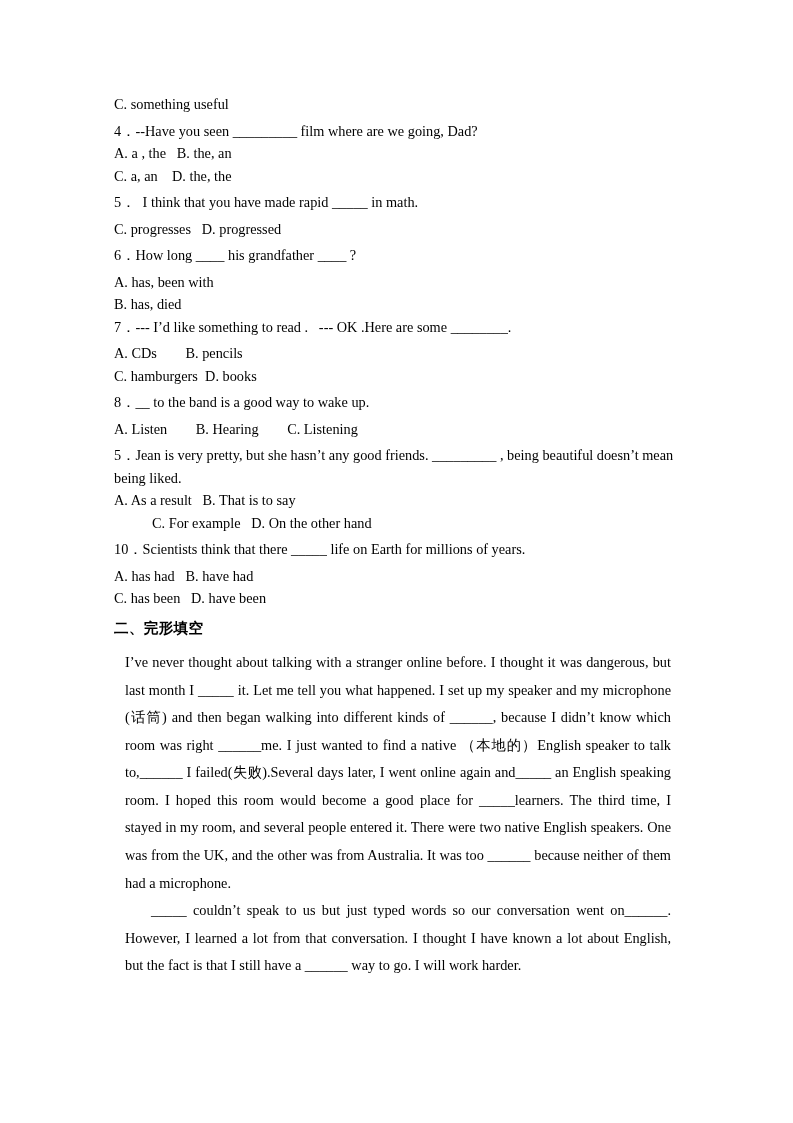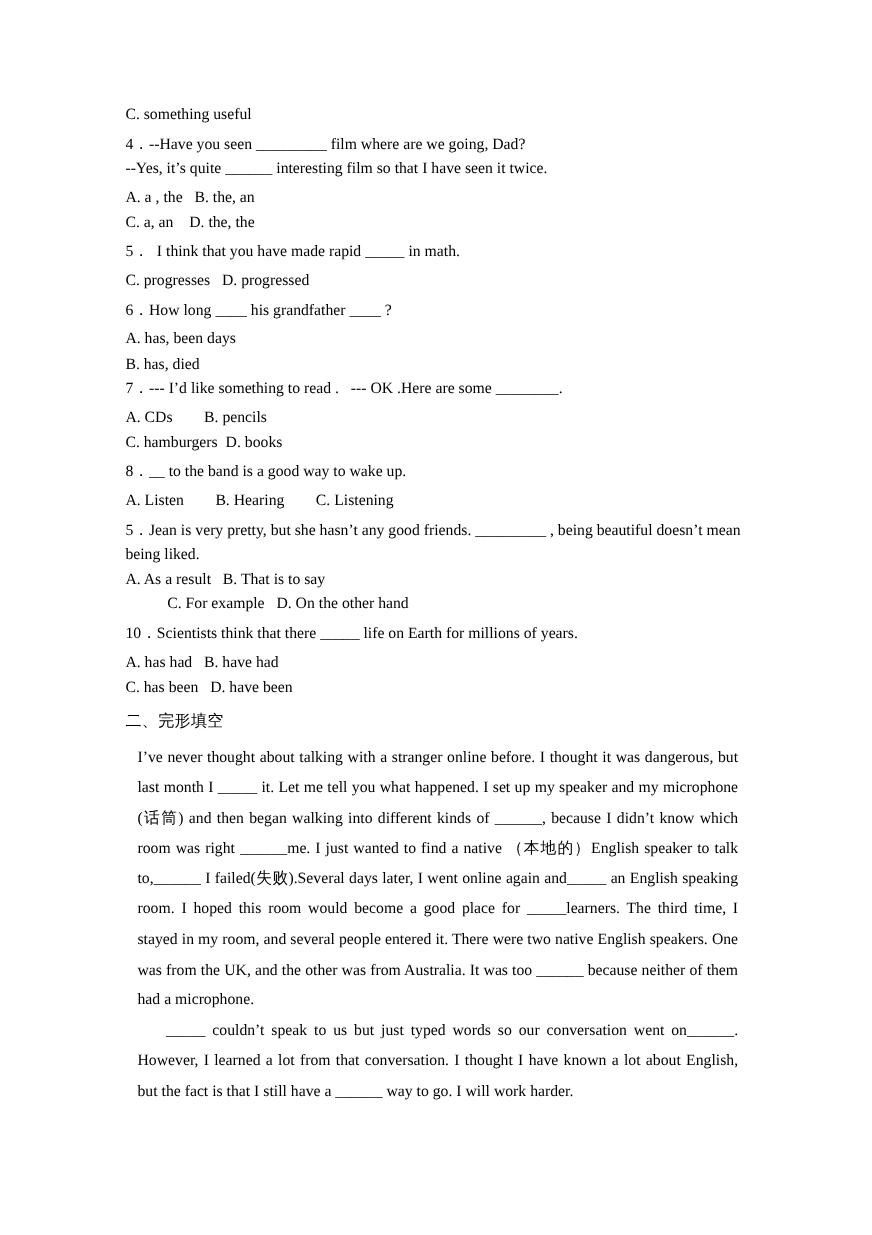--- a/index.html
+++ b/index.html
@@ -43,21 +43,21 @@
   .opt-line.last-opt {
     margin-bottom: 10.5px;
   }
   .q-line.wrap-line {
     margin-bottom: 6.5px;
   }
   .indented {
     padding-left: 38px;
   }
   .section-heading {
-    font-weight: normal;
+    font-weight: bold;
     font-size: 14.6px;
     margin: 13px 0 8px 0;
     letter-spacing: 0.3px;
     font-family: "DejaVu Sans", "Liberation Sans", sans-serif;
   }
   .cloze-body {
     font-size: 14.3px;
     text-align: justify;
     text-justify: inter-word;
     line-height: 1.93;
@@ -75,29 +75,28 @@
 </head>
 <body>
 
 <div class="page">
 
   <div class="mc-section">
 
     <div class="opt-line last-opt">C. something useful</div>
 
     <div class="q-line wrap-line">4．--Have you seen _________ film where are we going, Dad?</div>
-    <div class="q-line">--Yes, it’s quite ______ interesting film so that I have seen it twice.</div>
     <div class="opt-line">A. a , the   B. the, an</div>
     <div class="opt-line last-opt">C. a, an    D. the, the</div>
 
     <div class="q-line">5．  I think that you have made rapid _____ in math.</div>
     <div class="opt-line last-opt">C. progresses   D. progressed</div>
 
     <div class="q-line">6．How long ____ his grandfather ____ ?</div>
-    <div class="opt-line">A. has, been days</div>
+    <div class="opt-line">A. has, been with</div>
     <div class="opt-line">B. has, died</div>
 
     <div class="q-line">7．--- I’d like something to read .   --- OK .Here are some ________.</div>
     <div class="opt-line">A. CDs        B. pencils</div>
     <div class="opt-line last-opt">C. hamburgers  D. books</div>
 
     <div class="q-line">8．__ to the band is a good way to wake up.</div>
     <div class="opt-line last-opt">A. Listen        B. Hearing        C. Listening</div>
 
     <div class="q-line wrap-line">5．Jean is very pretty, but she hasn’t any good friends. _________ , being beautiful doesn’t mean</div>

